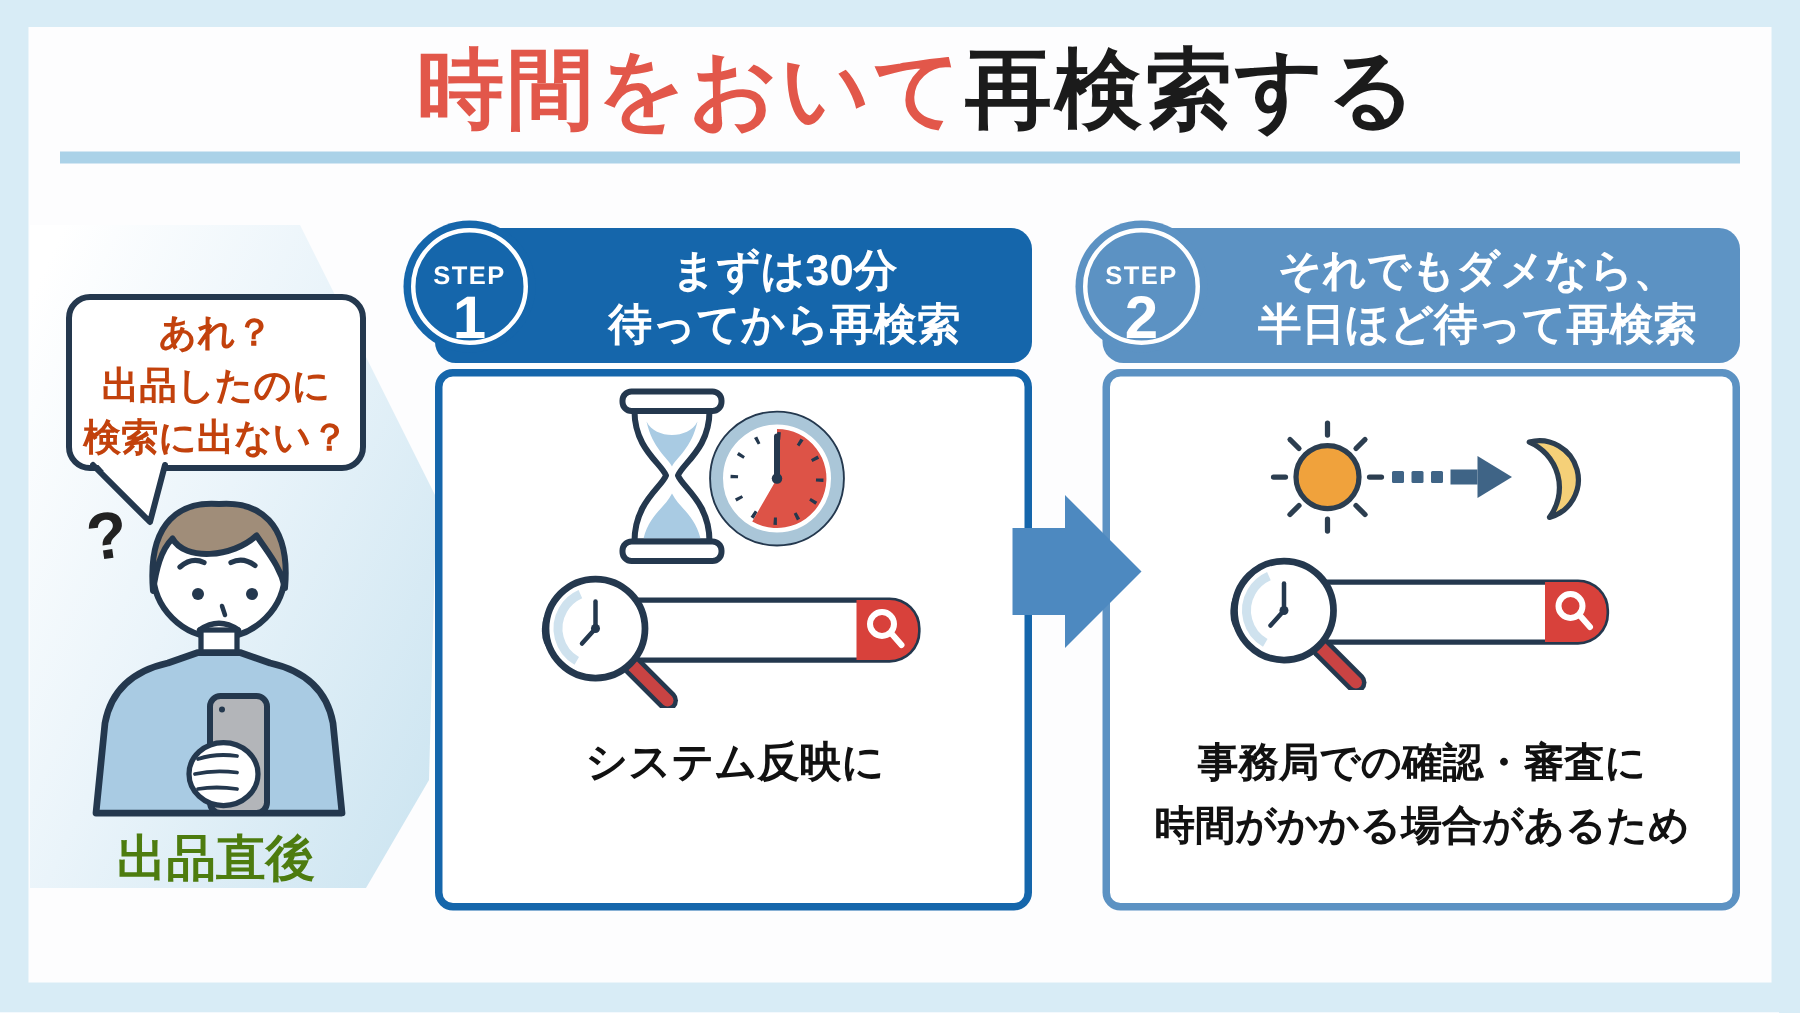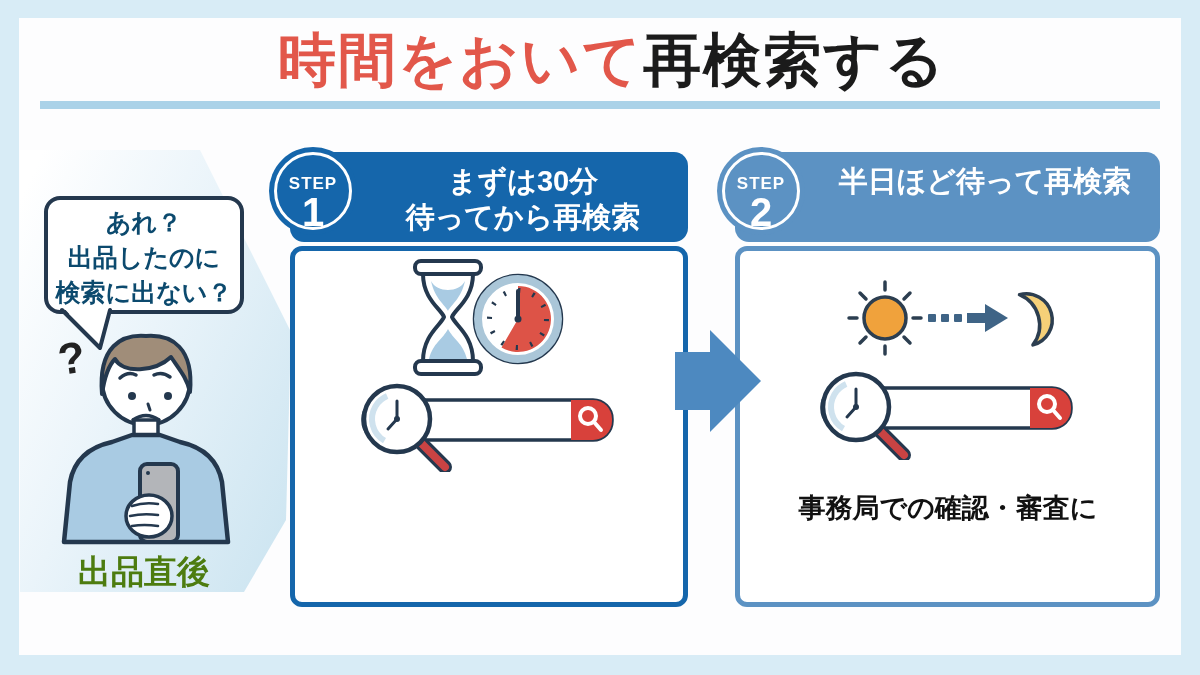--- a/index.html
+++ b/index.html
@@ -12,21 +12,21 @@
   .title .t-red{color:#e2574a;}
   .title .t-black{color:#1b1b1b;}
   .title-underline{position:absolute;left:40px;top:101px;width:1120px;height:8px;background:#abd2e8;}
 
   
   .backdrop{position:absolute;left:20px;top:148px;width:272px;height:446px;
     background:linear-gradient(115deg,#ffffff 5%,#eaf4fa 45%,#cde5f1 95%);
     clip-path:polygon(0px 2px,180px 2px,271px 184px,266px 372px,224px 444px,0px 444px);}
   .bubble{position:absolute;left:44px;top:196px;width:200px;height:118px;box-sizing:border-box;
     background:#ffffff;border:4px solid #24384e;border-radius:16px;padding-top:5px;
-    text-align:center;font-size:25px;line-height:35px;font-weight:900;color:#0c4a6e;z-index:3;}
+    text-align:center;font-size:25px;line-height:35px;font-weight:900;color:#c2410c;z-index:3;}
   .bubble-tail{position:absolute;left:60px;top:300px;z-index:4;}
   .qmark{position:absolute;left:58px;top:332px;width:44px;font-size:44px;font-weight:900;color:#222;transform:rotate(-8deg);z-index:2;}
   .person-svg{position:absolute;left:20px;top:148px;z-index:2;}
   .left-caption{position:absolute;left:44px;top:550px;width:200px;text-align:center;
     font-size:33px;font-weight:900;color:#4d7c0f;z-index:3;}
 
   
   .step-header{position:absolute;height:90px;border-radius:14px;z-index:2;}
   .step1 .step-header{left:290px;top:152px;width:398px;background:#1566ab;}
   .step2 .step-header{left:735px;top:152px;width:425px;background:#5c92c3;}
@@ -137,30 +137,32 @@
       <line x1="73" y1="72" x2="96" y2="95" stroke="#24384e" stroke-width="14" stroke-linecap="round"></line>
       <line x1="73" y1="72" x2="96" y2="95" stroke="#c94343" stroke-width="8" stroke-linecap="round"></line>
       <circle cx="48" cy="47" r="33" fill="#ffffff" stroke="#24384e" stroke-width="4.5"></circle>
       <circle cx="48" cy="47" r="25" fill="none" stroke="#cfe2ee" stroke-width="6" stroke-dasharray="55 102" transform="rotate(120 48 47)"></circle>
       <line x1="48" y1="47" x2="48" y2="29" stroke="#24384e" stroke-width="3" stroke-linecap="round"></line>
       <line x1="48" y1="47" x2="39" y2="57" stroke="#24384e" stroke-width="3" stroke-linecap="round"></line>
       <circle cx="48" cy="47" r="3" fill="#24384e"></circle>
     </svg>
 
     <div class="reason reason1">
+      <div>システム反映に</div>
     </div>
   </div>
 
   <svg class="flow-arrow" width="90" height="108" viewBox="0 0 90 108">
     <polygon points="2,24 37,24 37,2 88,53 37,104 37,82 2,82" fill="#4d89c0"></polygon>
   </svg>
 
   <div class="step step2">
     <div class="step-header">
       <div class="step-title">
+        <div>それでもダメなら、</div>
         <div>半日ほど待って再検索</div>
       </div>
     </div>
     <div class="step-body"></div>
     <div class="badge badge2">
       <div class="ring"></div>
       <span class="b-step">STEP</span>
       <span class="b-num">2</span>
     </div>
 
@@ -195,15 +197,16 @@
       <line x1="73" y1="72" x2="96" y2="95" stroke="#c94343" stroke-width="8" stroke-linecap="round"></line>
       <circle cx="48" cy="47" r="33" fill="#ffffff" stroke="#24384e" stroke-width="4.5"></circle>
       <circle cx="48" cy="47" r="25" fill="none" stroke="#cfe2ee" stroke-width="6" stroke-dasharray="55 102" transform="rotate(120 48 47)"></circle>
       <line x1="48" y1="47" x2="48" y2="29" stroke="#24384e" stroke-width="3" stroke-linecap="round"></line>
       <line x1="48" y1="47" x2="39" y2="57" stroke="#24384e" stroke-width="3" stroke-linecap="round"></line>
       <circle cx="48" cy="47" r="3" fill="#24384e"></circle>
     </svg>
 
     <div class="reason reason2">
       <div>事務局での確認・審査に</div>
+      <div>時間がかかる場合があるため</div>
     </div>
   </div>
 </div>
 
 </body></html>

